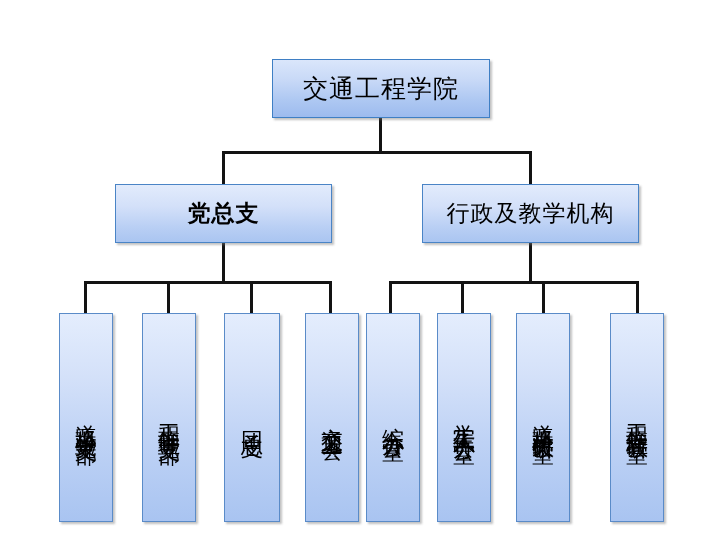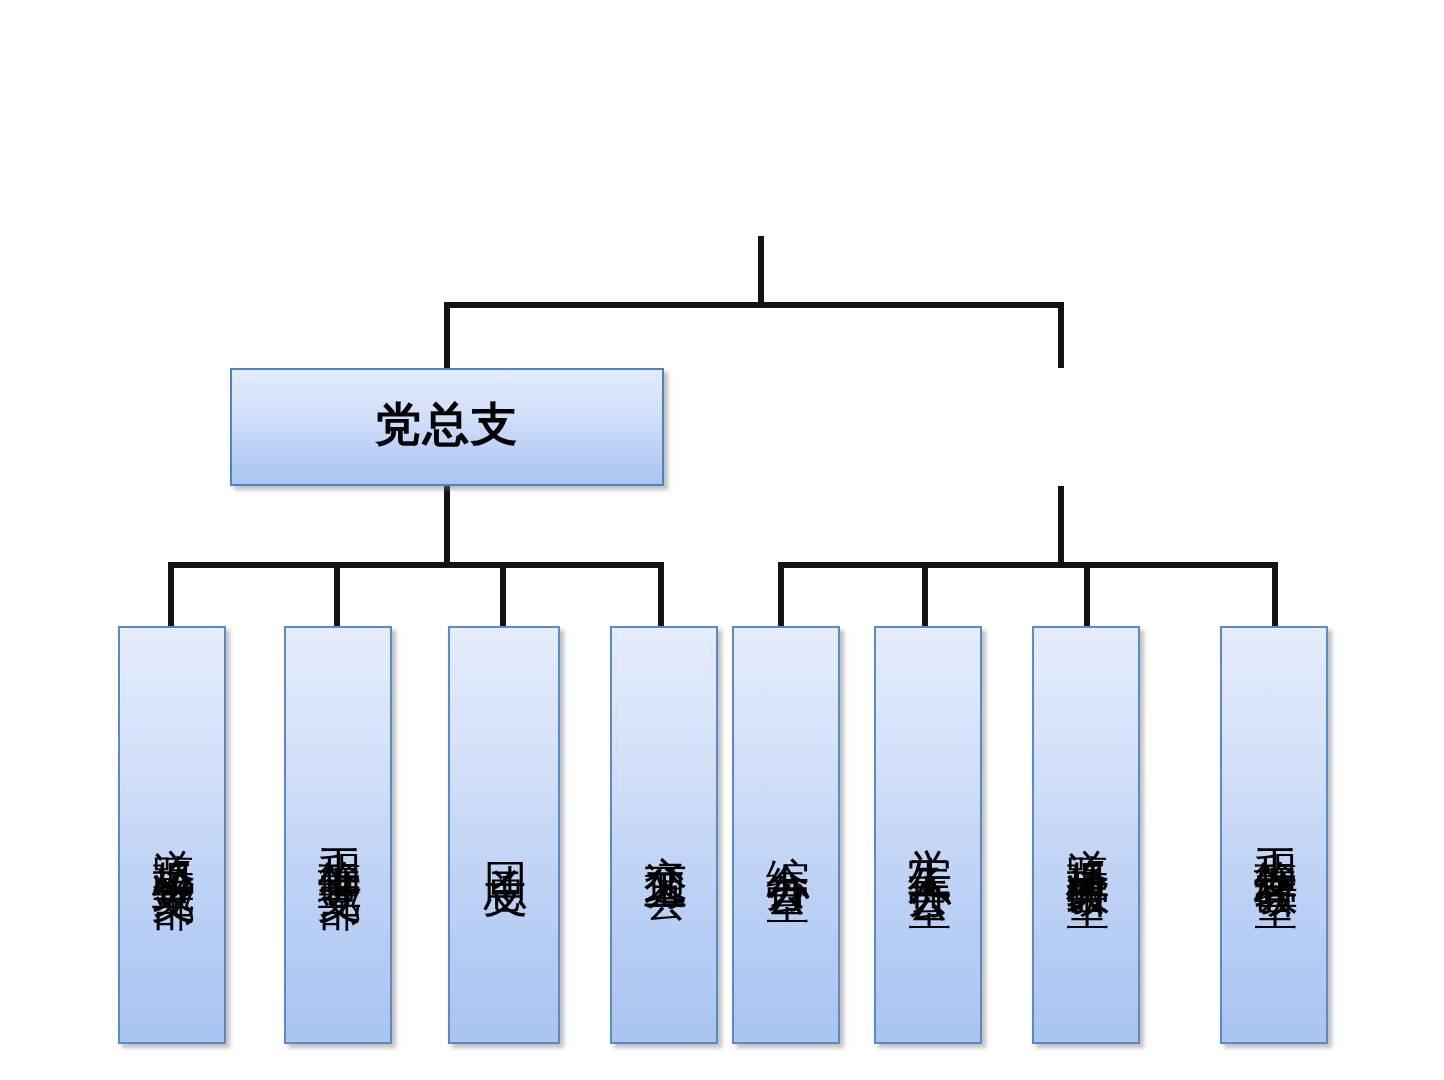--- a/index.html
+++ b/index.html
@@ -89,23 +89,29 @@
   <div class="conn conn-v" style="left:250px; top:281px; width:3px; height:32px;"></div>
   <div class="conn conn-v" style="left:329px; top:281px; width:3px; height:32px;"></div>
 
   <div class="conn conn-v" style="left:529px; top:243px; width:3px; height:39px;"></div>
   <div class="conn conn-h" style="left:389px; top:281px; width:250px; height:3px;"></div>
   <div class="conn conn-v" style="left:389px; top:281px; width:3px; height:32px;"></div>
   <div class="conn conn-v" style="left:461px; top:281px; width:3px; height:32px;"></div>
   <div class="conn conn-v" style="left:542px; top:281px; width:3px; height:32px;"></div>
   <div class="conn conn-v" style="left:636px; top:281px; width:3px; height:32px;"></div>
 
+  <div class="node root" style="left:272px; top:59px; width:218px; height:59px;">
+    <span>交通工程学院</span>
+  </div>
 
   <div class="node level2" style="left:115px; top:184px; width:217px; height:59px;font-weight:bold;">
     <span>党总支</span>
+  </div>
+  <div class="node level2" style="left:422px; top:184px; width:217px; height:59px;">
+    <span>行政及教学机构</span>
   </div>
 
   <div class="node leaf" style="left:59px; top:313px; width:54px; height:209px;">
     <span class="vtext">道路桥梁党支部</span>
   </div>
   <div class="node leaf" style="left:142px; top:313px; width:54px; height:209px;">
     <span class="vtext">工程管理党支部</span>
   </div>
   <div class="node leaf" style="left:224px; top:313px; width:56px; height:209px;">
     <span class="vtext">团总支</span>

